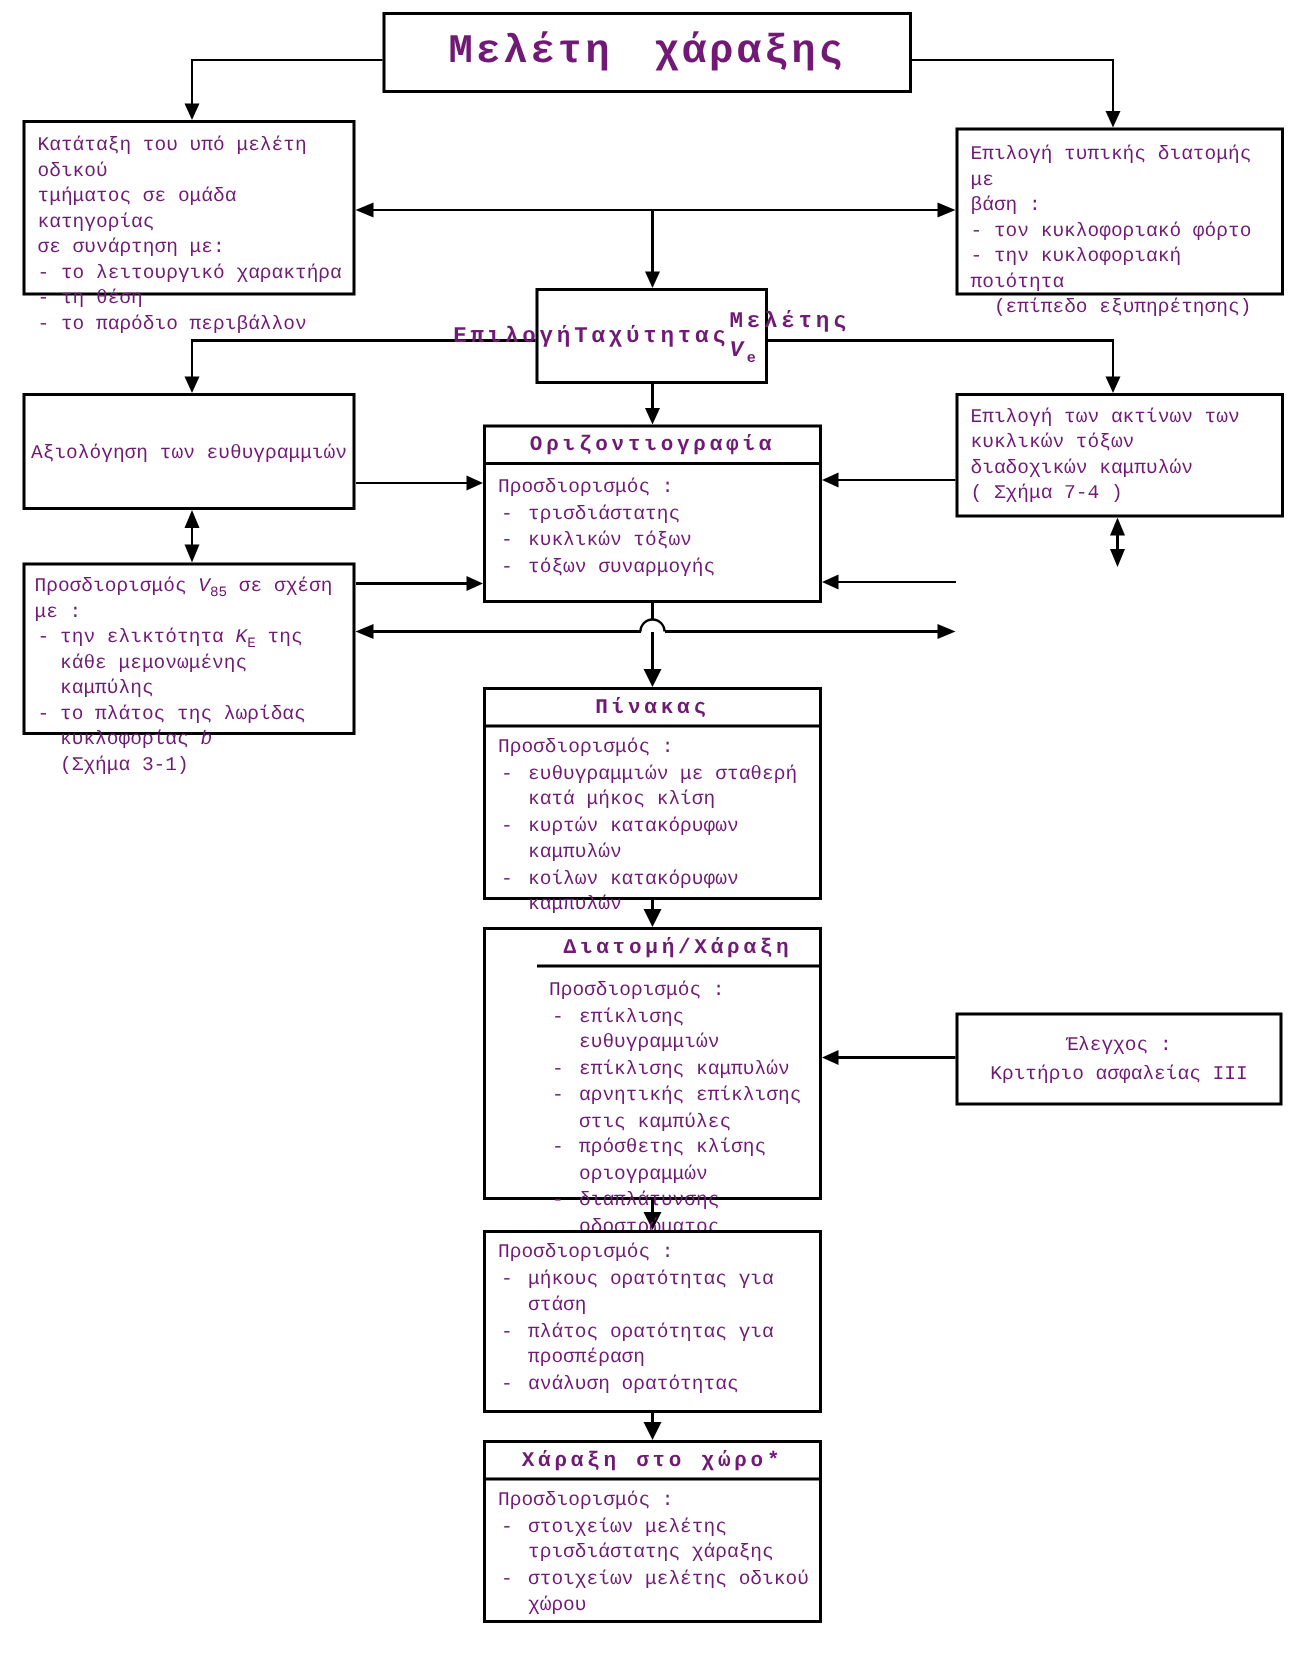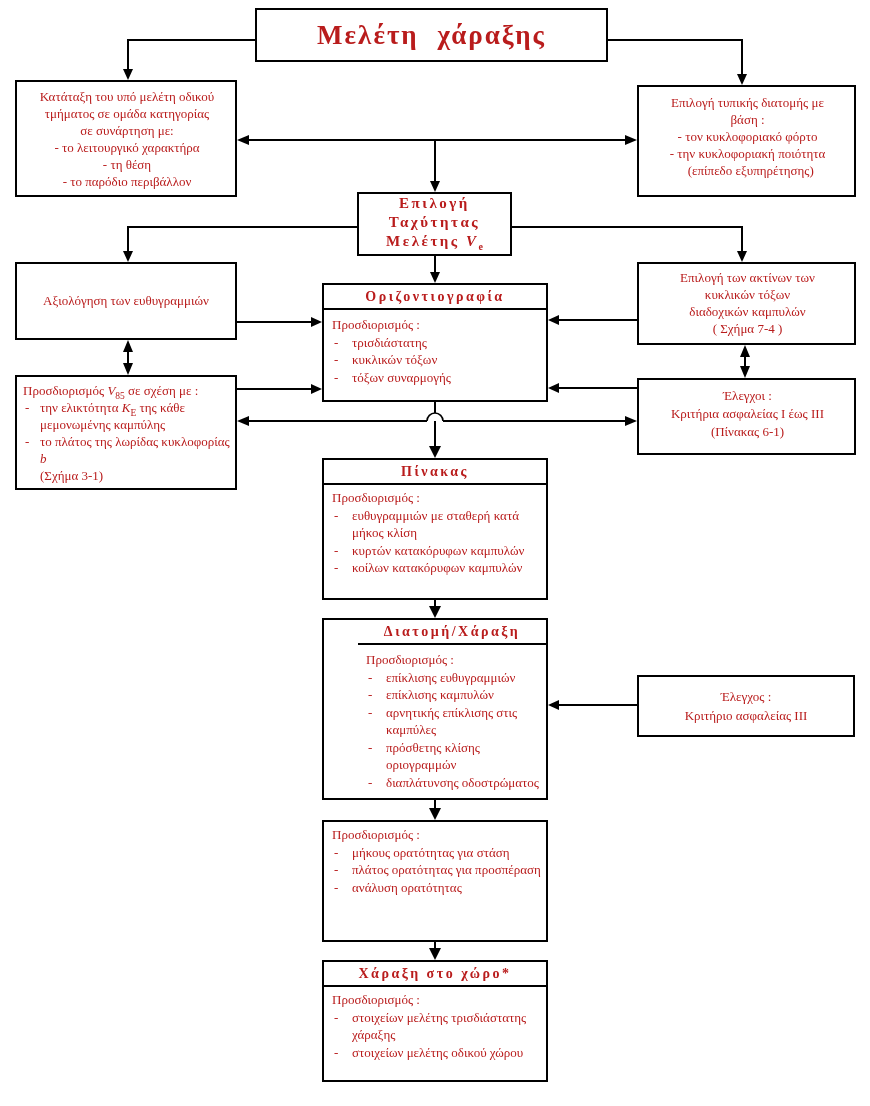--- a/index.html
+++ b/index.html
@@ -1,26 +1,26 @@
 <!DOCTYPE html>
 <html><head>
 <meta charset="utf-8">
 <style>
   html,body { margin:0; padding:0; background:#fff; }
   .stage {
-    position:relative; width:870px; height:1106px; background:#fff; color:#b91c1c;
-    font-family:Liberation Serif, serif; overflow:hidden;
+    position:relative; width:870px; height:1106px; background:#fff; color:#701a75;
+    font-family:Liberation Mono, monospace; overflow:hidden;
   }
   svg.connectors { position:absolute; left:0; top:0; width:870px; height:1106px; }
   .box { position:absolute; background:#fff; border:2px solid #000; box-sizing:border-box; }
-  .txt { white-space:pre-wrap; font-size:13px; line-height:17px;text-align:center; }
+  .txt { white-space:pre-wrap; font-size:13px; line-height:17px; }
   .pad { padding:6px 6px 4px 8px; }
   .title-box { display:flex; align-items:center; justify-content:center; }
   .title-text { font-size:27px; font-weight:bold; letter-spacing:2px; word-spacing:10px; }
-  .ve-box { display:flex; flex-direction:column; align-items:center; 
+  .ve-box { display:flex; align-items:center; justify-content:center;
             font-weight:bold; font-size:15px; letter-spacing:2.5px; line-height:19px; }
   .ve-box sub { font-size:10px; letter-spacing:0; }
   .center-label { display:flex; align-items:center; justify-content:center; text-align:center;
                   font-size:13px; }
   .box-header { border-bottom:2px solid #000; font-weight:bold; font-size:14px;
                 letter-spacing:2.5px; text-align:center; padding:4px 2px 3px; }
   .box-body { padding:4px 5px 4px 8px; font-size:13px; line-height:17.5px; }
   .bullet { display:flex; }
   .dash { flex:0 0 18px; padding-left:2px; }
   .dash.sm { flex:0 0 15px; }
@@ -183,25 +183,20 @@
           <span class="dash sm">-</span>
           <span class="btxt"><span>την ελικτότητα </span><i>K</i><sub>E</sub><span> της κάθε μεμονωμένης καμπύλης</span></span>
         </div>
       <div class="bullet">
           <span class="dash sm">-</span>
           <span class="btxt"><span>το πλάτος της λωρίδας κυκλοφορίας </span><i>b</i><span class="note">(Σχήμα 3-1)</span></span>
         </div>
     </div>
   </div>
 
-  <div class="box" style="left:637px; top:378px; width:219px; height:77px;">
-    <div class="txt" style="padding:7px 6px 4px 8px; line-height:18px;">Έλεγχοι :
-Κριτήρια ασφαλείας Ι έως ΙΙΙ
-(Πίνακας 6-1)</div>
-  </div>
 
   <div class="box" style="left:322px; top:458px; width:226px; height:142px;">
     <div class="box-header">Πίνακας</div>
     <div class="box-body">
       <div>Προσδιορισμός :</div>
       <div class="bullet">
           <span class="dash">-</span>
           <span class="btxt">ευθυγραμμιών με σταθερή κατά μήκος  κλίση</span>
         </div>
       <div class="bullet">

